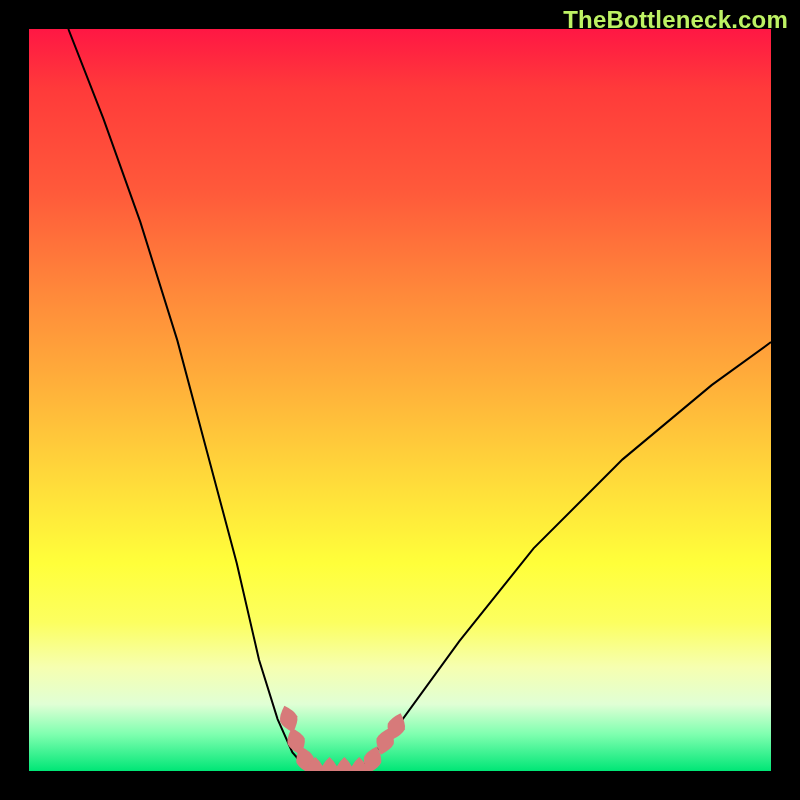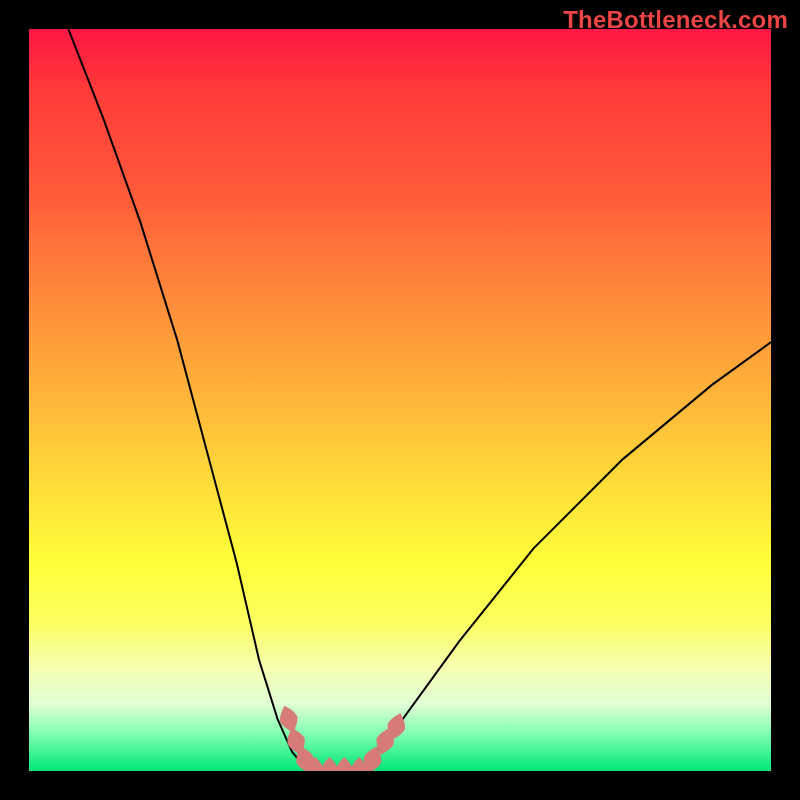--- a/index.html
+++ b/index.html
@@ -32,21 +32,21 @@
       #00e676 100%
     );
   }
   .watermark {
     position: absolute;
     top: 6px;
     right: 12px;
     font-family: Arial, Helvetica, sans-serif;
     font-size: 24px;
     font-weight: 600;
-    color: #ef4444;
+    color: #bef264;
     letter-spacing: 0.2px;
   }
   .curve-layer {
     position: absolute;
     inset: 0;
   }
   .curve-layer svg {
     display: block;
   }
   .lozenge {

